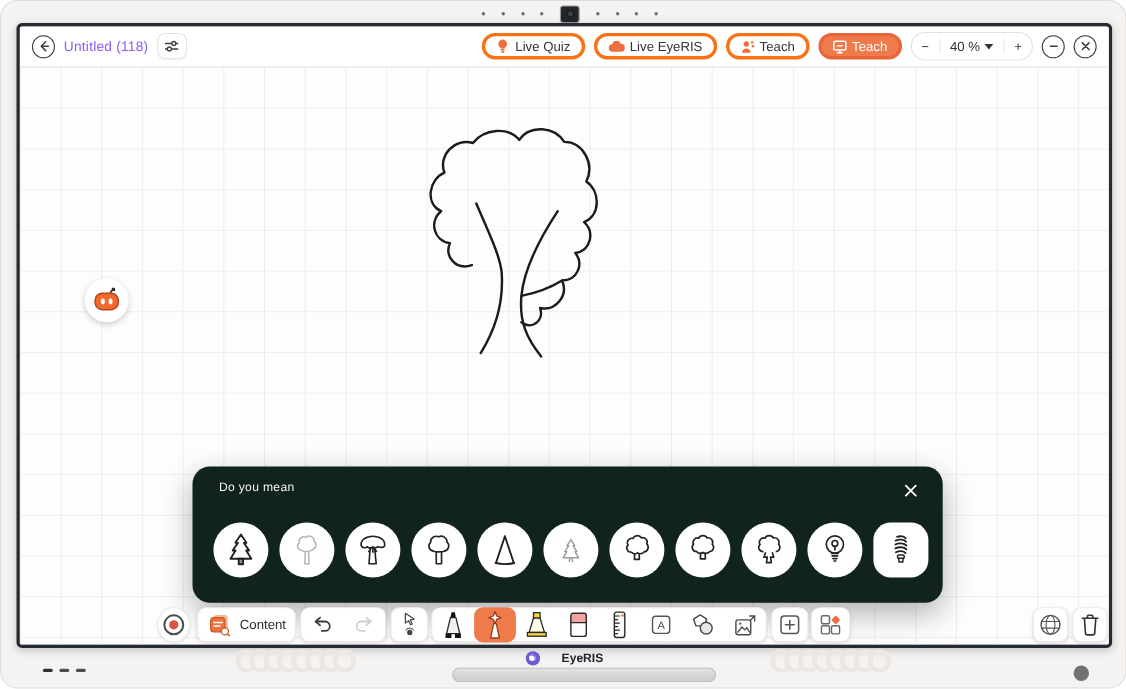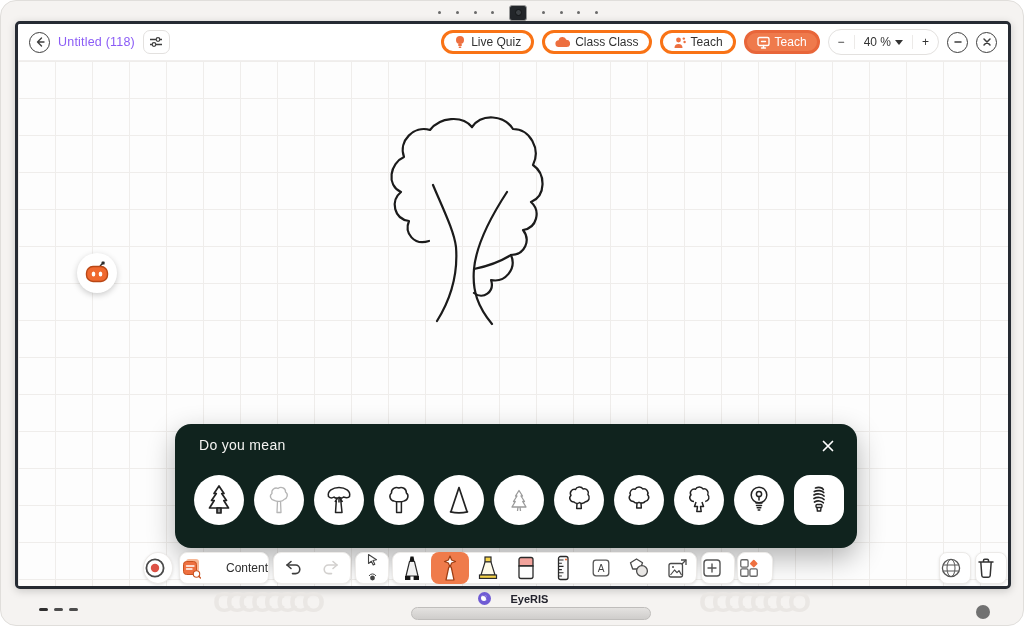--- a/index.html
+++ b/index.html
@@ -32,28 +32,28 @@
   
   .canvas { position:absolute; left:0; top:37px; width:990px; height:525px; background-color:#fdfdfd;
     background-image: linear-gradient(#efedeb 1px, transparent 1px), linear-gradient(90deg, #efedeb 1px, transparent 1px);
     background-size:37px 37px; }
 
   
   .robot { position:absolute; left:59px; top:192px; width:40px; height:40px; border-radius:50%; background:#fff; box-shadow:0 2px 6px rgba(0,0,0,.2); display:flex; align-items:center; justify-content:center; }
 
   
   .popup { position:absolute; left:157px; top:363px; width:682px; height:124px; background:#10231e; border-radius:16px; box-shadow:0 10px 28px rgba(0,0,0,.3); }
-  .popup-title { position:absolute; left:24px; top:13px; font-size:14px; color:#f4f4f2; letter-spacing:.3px; }
+  .popup-title { position:absolute; left:24px; top:13px; font-size:11px; color:#f4f4f2; letter-spacing:.3px; }
   .popup-close { position:absolute; right:18px; top:11px; width:22px; height:22px; display:flex; align-items:center; justify-content:center; }
   .sug-row { position:absolute; left:19px; top:51px; display:flex; gap:10px; }
   .sug { width:50px; height:50px; border-radius:50%; background:#fff; display:flex; align-items:center; justify-content:center; flex:none; }
   .sug.last { border-radius:16px; }
 
   
-  .toolbtn { position:absolute; top:491px; height:32px; background:#fff; border:1px solid #eceae8; border-radius:8px; box-shadow:0 1px 3px rgba(0,0,0,.10); display:flex; align-items:center; justify-content:space-between; }
+  .toolbtn { position:absolute; top:491px; height:32px; background:#fff; border:1px solid #eceae8; border-radius:8px; box-shadow:0 1px 3px rgba(0,0,0,.10); display:flex; align-items:center; justify-content:center; }
   .cell { width:38px; height:32px; display:flex; align-items:center; justify-content:center; border-radius:8px; }
   .cell.sel { background:#ef7b4b; }
   .content-lbl { font-size:12px; color:#2e2e2e; margin-left:6px; }
   .pagebox { width:46px; height:20px; background:#d9d7d5; border:1px solid #bdbbb9; border-radius:5px; display:flex; align-items:center; justify-content:center; font-size:11px; color:#333; font-family:"DejaVu Sans Mono", monospace; }
   .mini-circle { width:22px; height:22px; border-radius:50%; border:1.4px solid #4a4a4a; display:flex; align-items:center; justify-content:center; }
   .mini-circle.dim { border-color:#d7d5d3; }
 
   
   .footer { position:absolute; left:0; top:588px; width:1024px; height:38px;border-radius:13px; }
   .dash { position:absolute; top:19px; width:9px; height:3px; border-radius:2px; background:#4c4c4c; }
@@ -111,21 +111,21 @@
           <rect x="4" y="9" width="4" height="2" rx="1" fill="#ed6f3f"></rect>
           <rect x="4.6" y="11.4" width="2.8" height="1.6" rx="0.8" fill="#ed6f3f"></rect>
         </svg>
         <span>Live Quiz</span>
       </div>
 
       <div class="pill">
         <svg width="15" height="11" viewBox="0 0 15 11">
           <path d="M4 10 a3.4 3.4 0 0 1 -0.4 -6.8 a4 4 0 0 1 7.7 -0.4 a3 3 0 0 1 0.4 7.2 Z" fill="#ed6f3f"></path>
         </svg>
-        <span>Class Class</span>
+        <span>Live EyeRIS</span>
       </div>
 
       <div class="pill">
         <svg width="13" height="13" viewBox="0 0 13 13">
           <circle cx="5.5" cy="4" r="2.4" fill="#ed6f3f"></circle>
           <path d="M1.5 12 a4 4 0 0 1 8 0 Z" fill="#ed6f3f"></path>
           <circle cx="10.8" cy="2.6" r="1.2" fill="#ed6f3f"></circle>
           <circle cx="11.6" cy="6" r="1.2" fill="#ed6f3f"></circle>
         </svg>
         <span>Teach</span>

